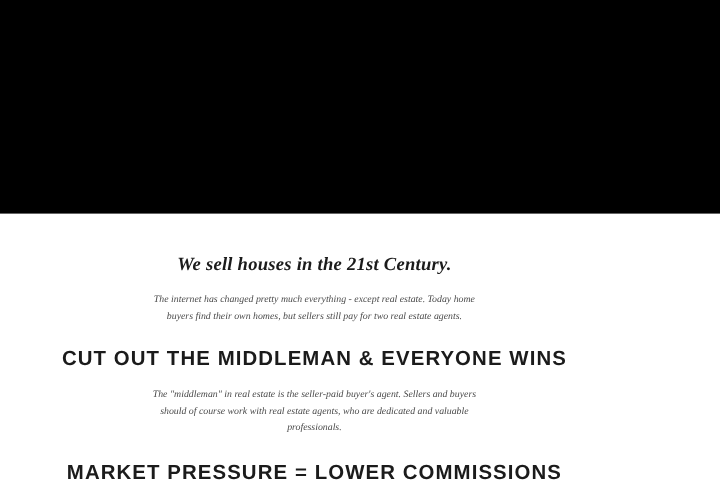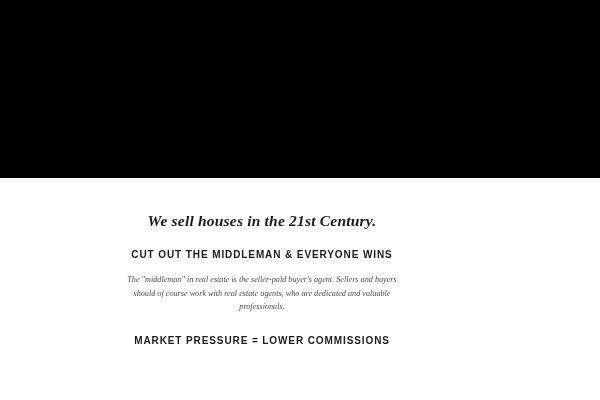--- a/index.html
+++ b/index.html
@@ -51,41 +51,42 @@
     line-height: 1.65;
     color: #4a4a4a;
     max-width: 285px;
     margin: 13px auto 0 auto;
   }
   .body-text.wide {
     max-width: 275px;
   }
   .subhead {
     font-family: "Liberation Sans", sans-serif;
-    font-size: 10px;
+    font-size: 17px;
     font-weight: bold;
     letter-spacing: 0.9px;
     color: #1b1b1b;
     margin: 19px auto 0 auto;
   }
   .subhead.second {
     margin-top: 21px;
   }
 </style>
 </head>
 <body>
 
 <div class="page">
 
   <div class="hero-band"></div>
 
   <div class="content">
 
     <h1 class="headline">We sell houses in the 21st Century.</h1>
 
+    <p class="body-text">The internet has changed pretty much everything - except real estate. Today home buyers find their own homes, but sellers still pay for two real estate agents.</p>
 
     <h2 class="subhead">CUT OUT THE MIDDLEMAN &amp; EVERYONE WINS</h2>
 
     <p class="body-text wide">The "middleman" in real estate is the seller-paid buyer's agent. Sellers and buyers should of course work with real estate agents, who are dedicated and valuable professionals.</p>
 
     <h2 class="subhead second">MARKET PRESSURE = LOWER COMMISSIONS</h2>
 
   </div>
 </div>
 

